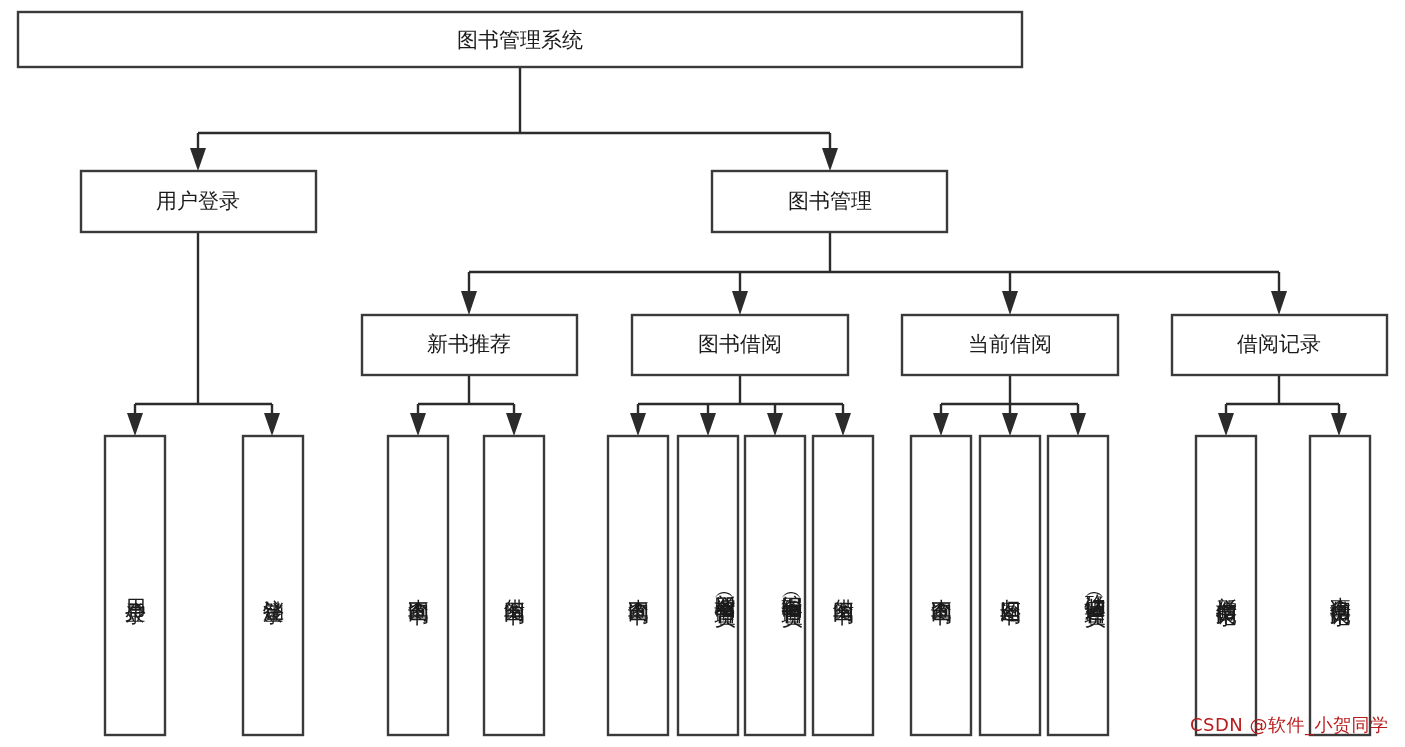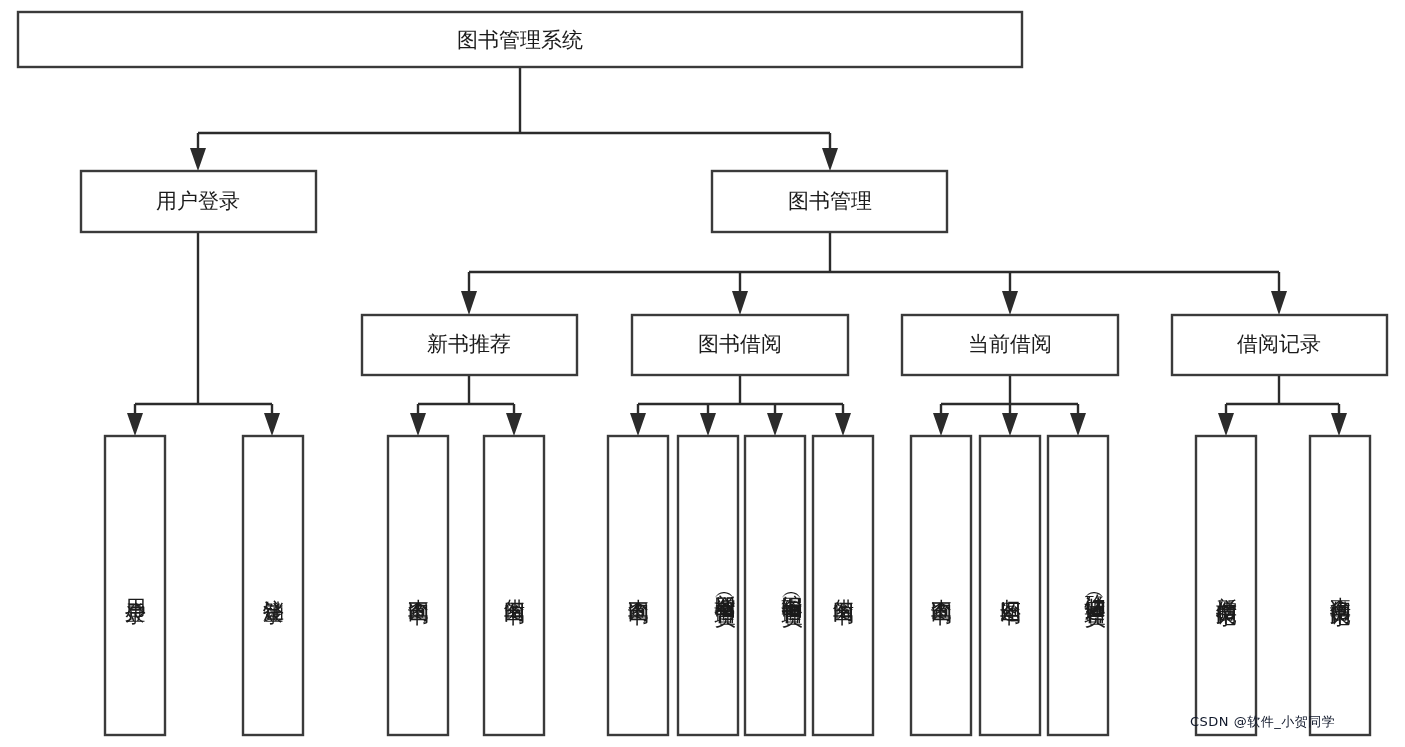--- a/index.html
+++ b/index.html
@@ -62,22 +62,22 @@
     letter-spacing: 2px;
     color: #1b1b1b;
     white-space: nowrap;
     pointer-events: none;
   }
   .watermark {
     position: absolute;
     left: 1190px;
     top: 713px;
     font-family: "DejaVu Sans", "Liberation Sans", sans-serif;
-    font-size: 13px;
-    color: #0f172a;
+    font-size: 18px;
+    color: #b91c1c;
     white-space: nowrap;
     letter-spacing: 0.5px;
   }
 </style>
 </head>
 <body>
 
 <div id="diagram-root">
 
   <svg class="flowchart" viewBox="0 0 1405 747">

